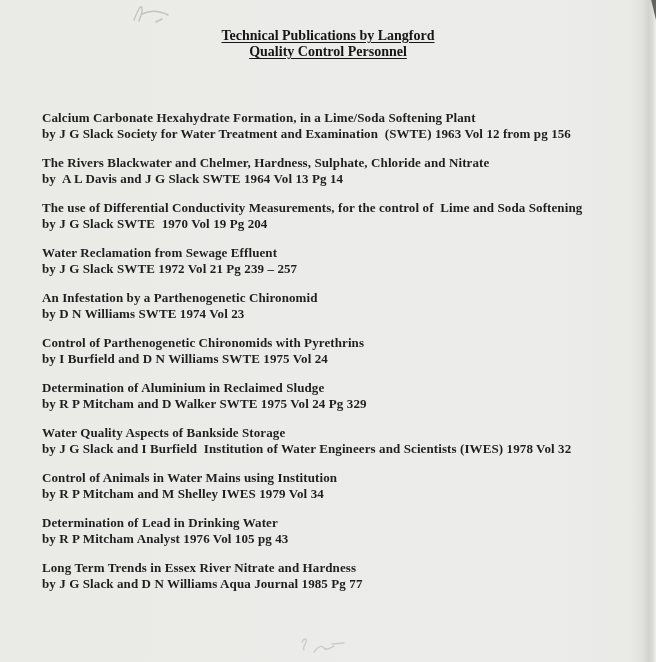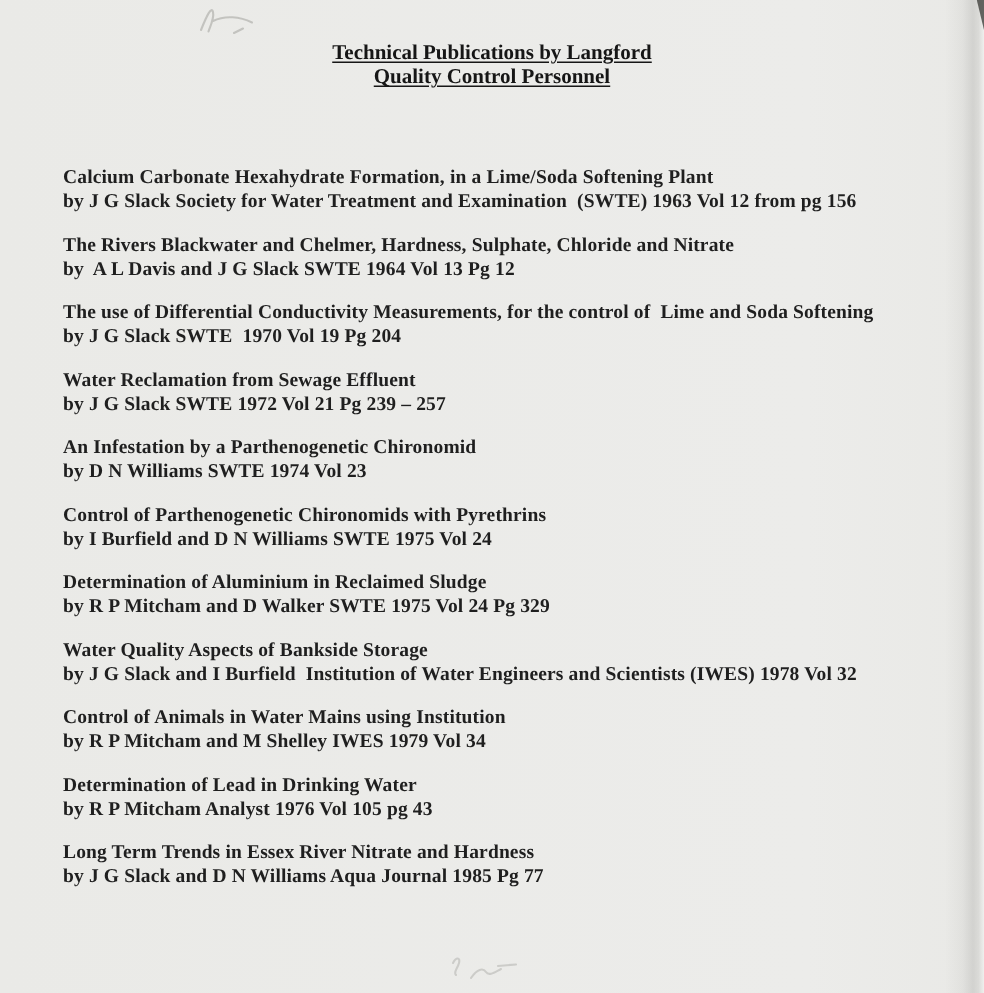--- a/index.html
+++ b/index.html
@@ -96,21 +96,21 @@
     <div><span class="line">Quality Control Personnel</span></div>
   </div>
 
   <div class="pubs">
     <div class="pub">
       <div class="pub-title">Calcium Carbonate Hexahydrate Formation, in a Lime/Soda Softening Plant</div>
       <div class="pub-byline">by J G Slack Society for Water Treatment and Examination  (SWTE) 1963 Vol 12 from pg 156</div>
     </div>
     <div class="pub">
       <div class="pub-title">The Rivers Blackwater and Chelmer, Hardness, Sulphate, Chloride and Nitrate</div>
-      <div class="pub-byline">by  A L Davis and J G Slack SWTE 1964 Vol 13 Pg 12</div>
+      <div class="pub-byline">by  A L Davis and J G Slack SWTE 1964 Vol 13 Pg 14</div>
     </div>
     <div class="pub">
       <div class="pub-title">The use of Differential Conductivity Measurements, for the control of  Lime and Soda Softening</div>
       <div class="pub-byline">by J G Slack SWTE  1970 Vol 19 Pg 204</div>
     </div>
     <div class="pub">
       <div class="pub-title">Water Reclamation from Sewage Effluent</div>
       <div class="pub-byline">by J G Slack SWTE 1972 Vol 21 Pg 239 – 257</div>
     </div>
     <div class="pub">

